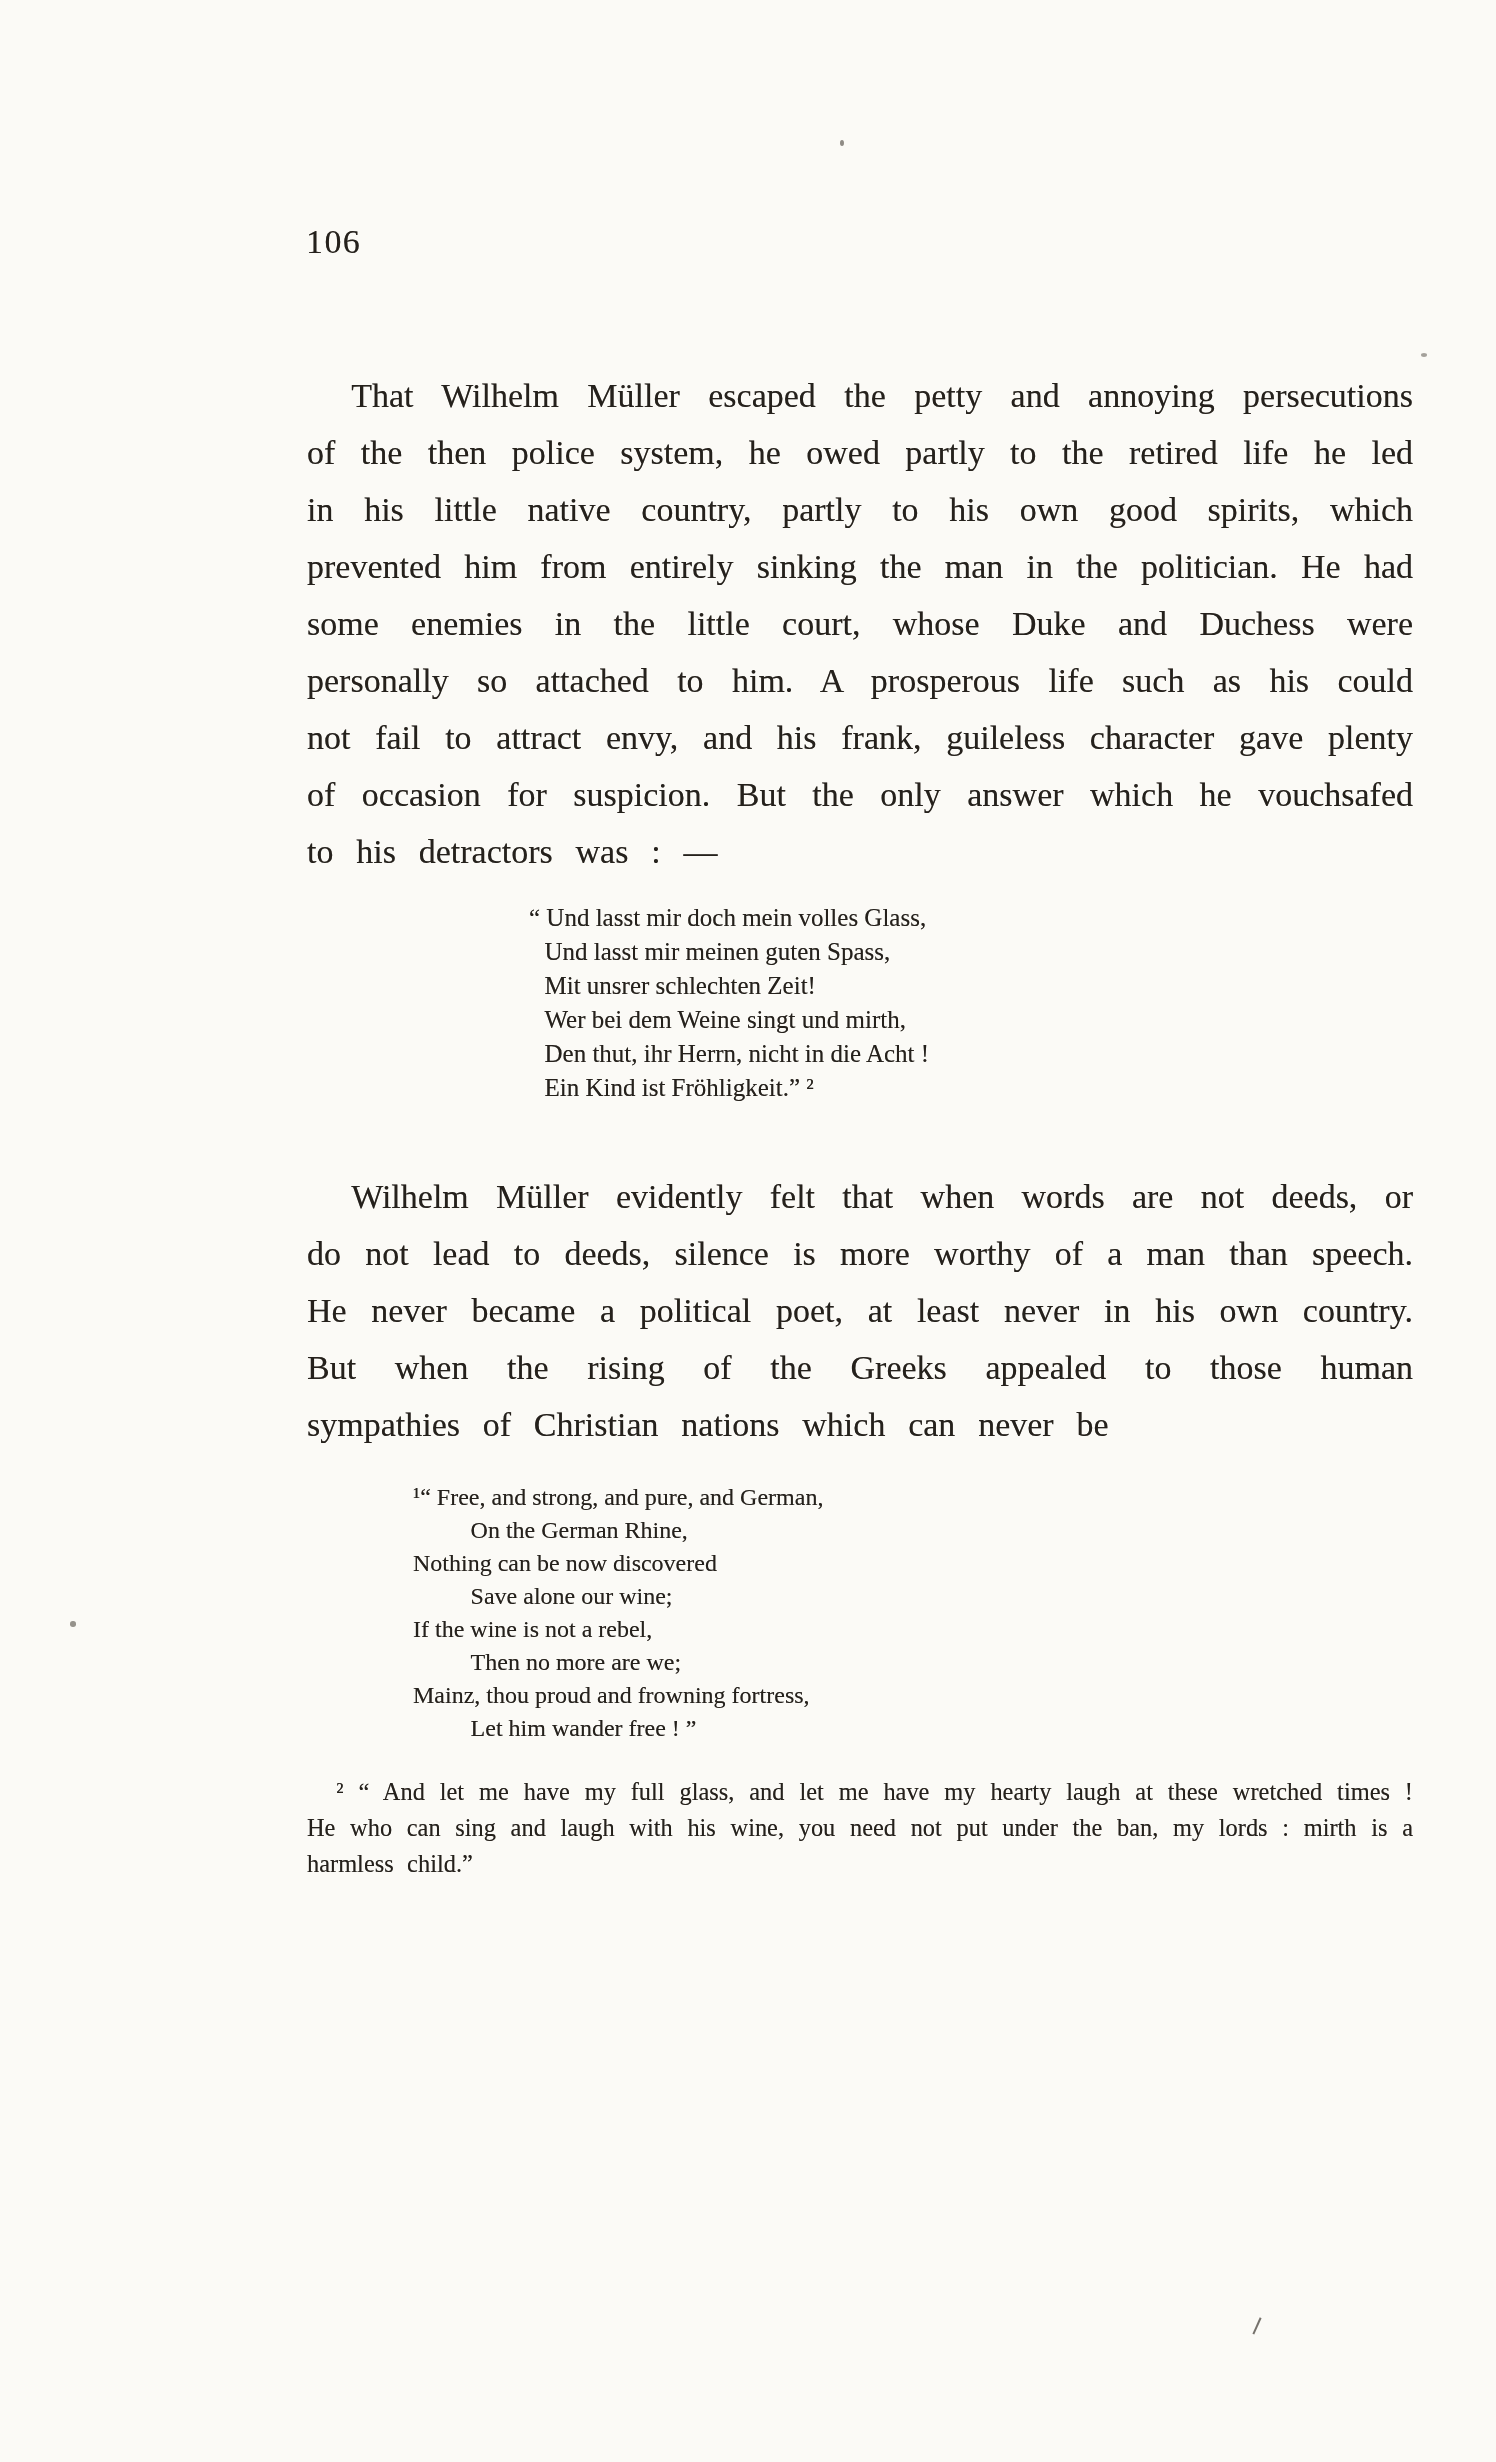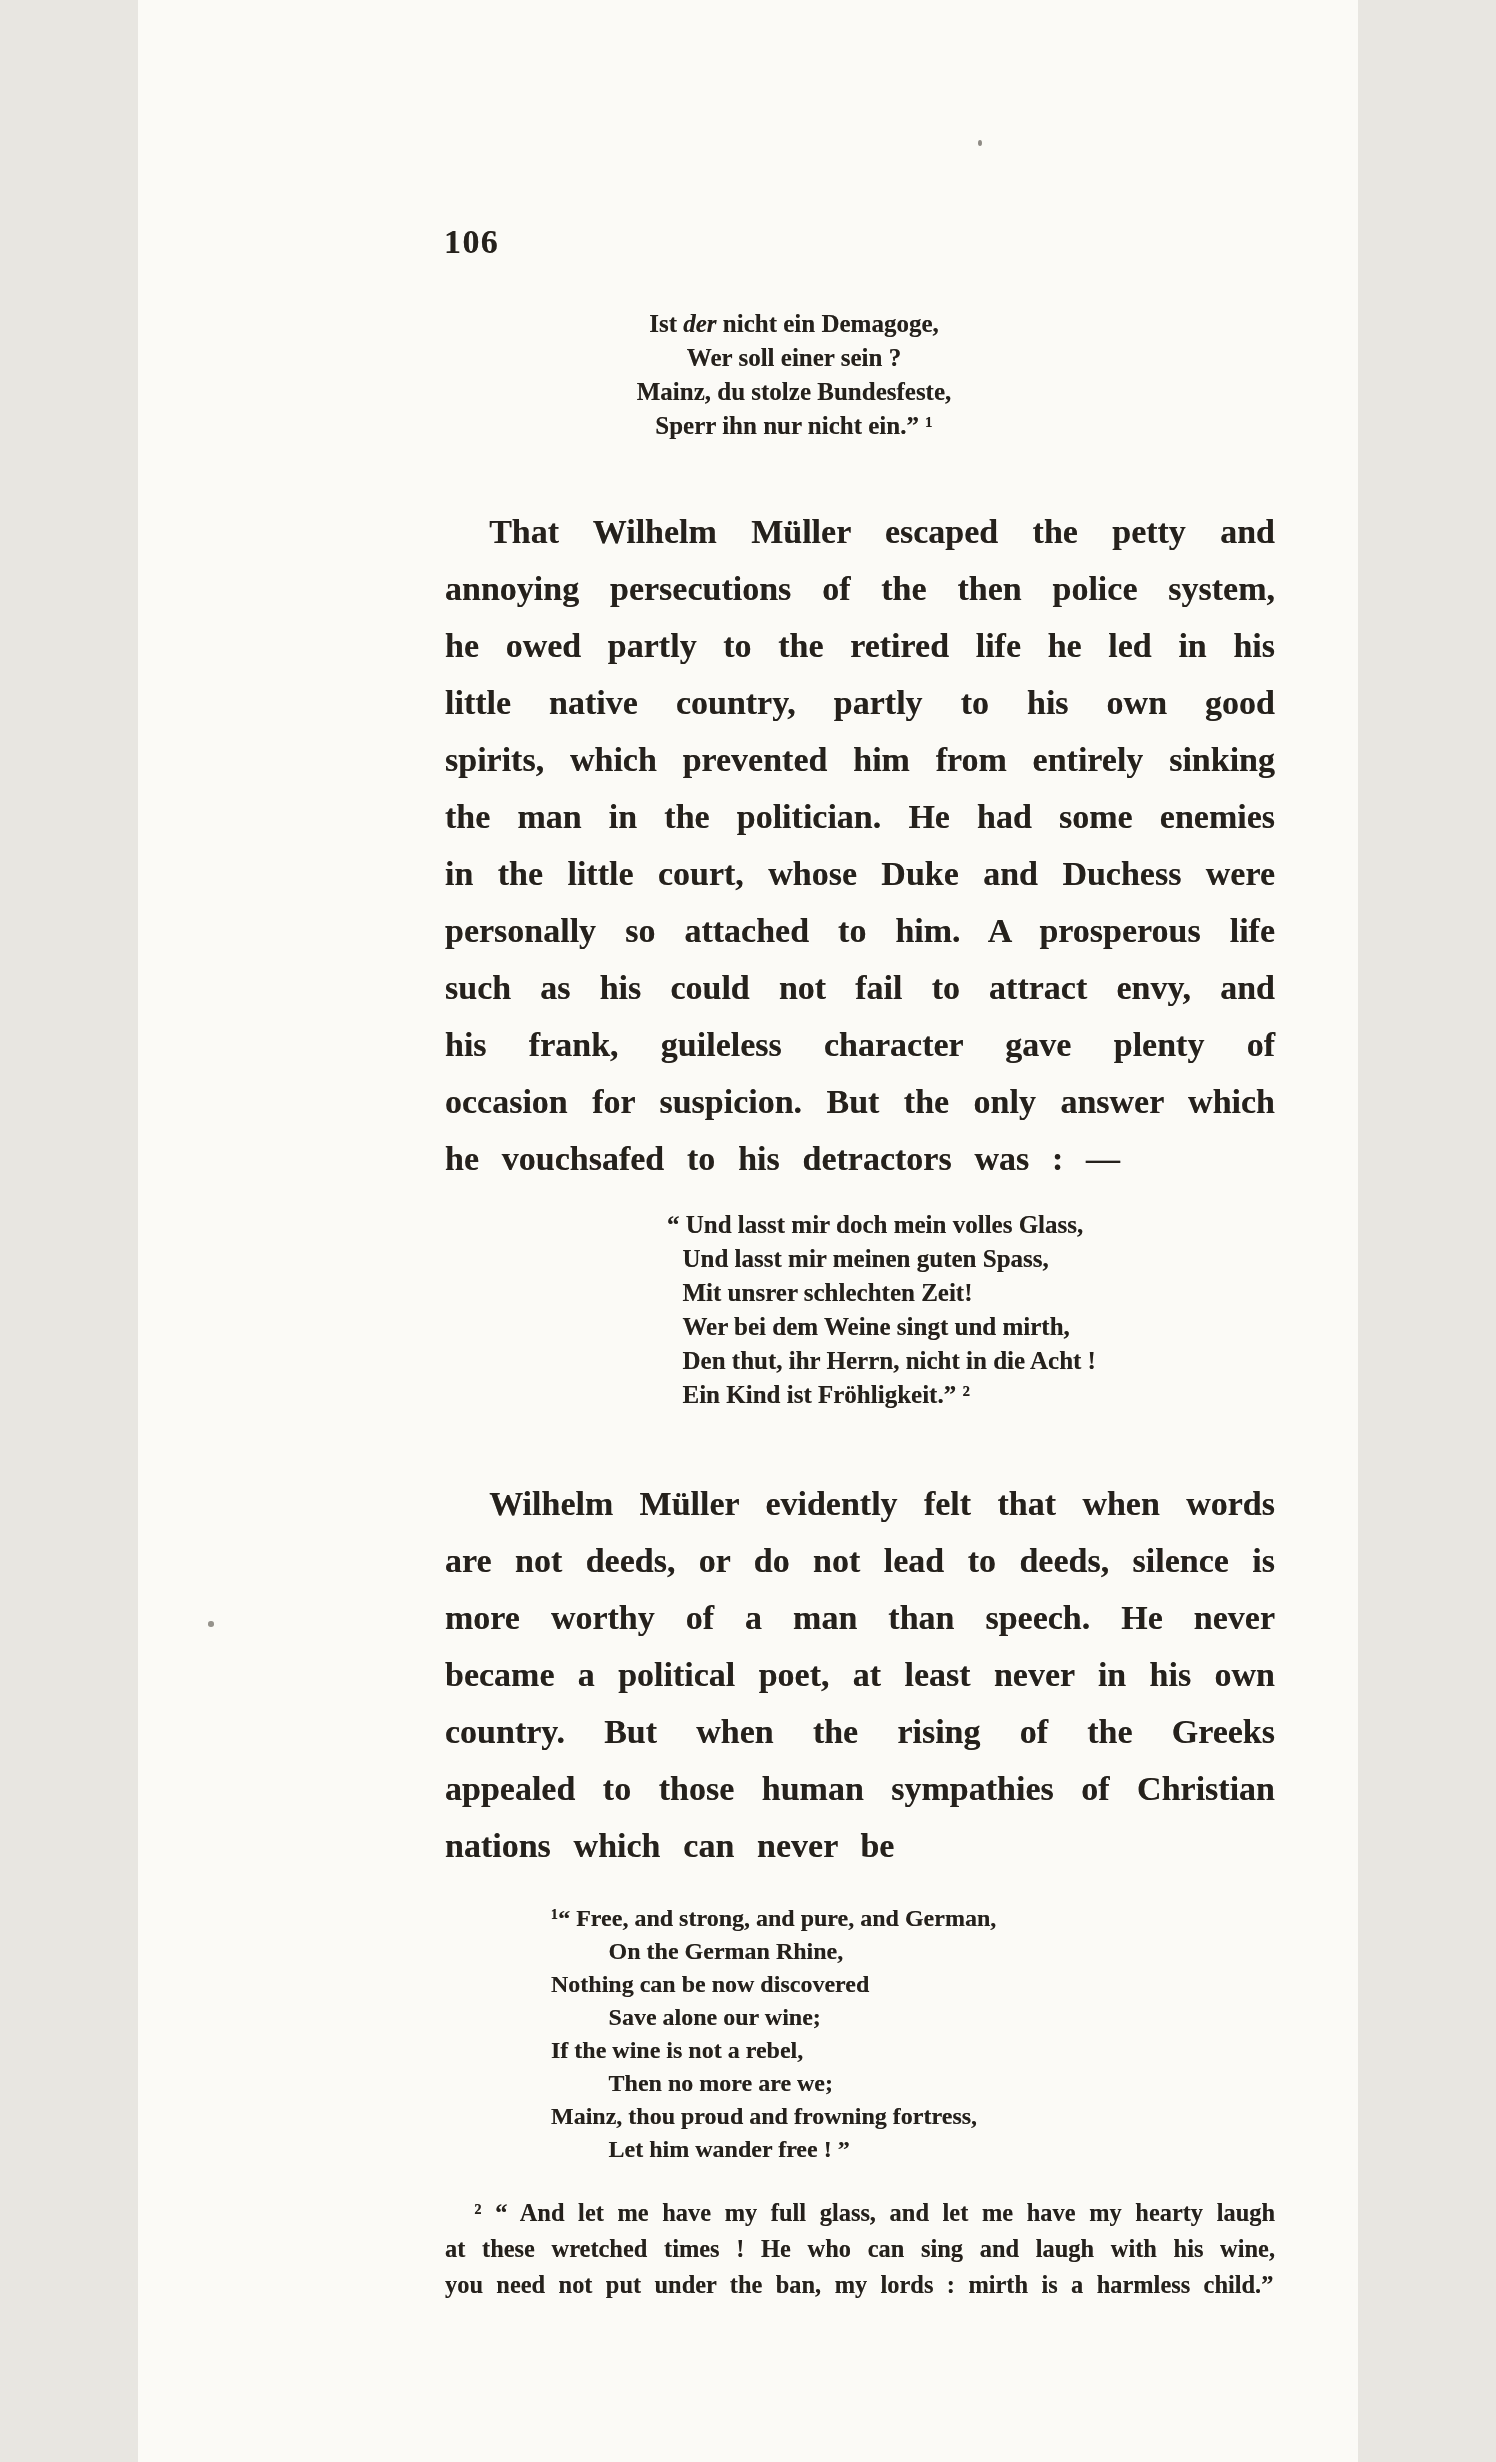--- a/index.html
+++ b/index.html
@@ -2,29 +2,28 @@
 <html style="font-size:11px"><head>
 <meta charset="utf-8">
 <style>
   html, body {
     margin: 0;
     padding: 0;
     background: #e8e6e1;
   }
   .page {
     position: relative;
-    width: 1220px;
+    width: 1496px;
     height: 2462px;
     margin: 0 auto;
     background: #fbfaf6;
     color: #25211c;
     font-family: "Liberation Serif", "DejaVu Serif", serif;
     overflow: hidden;
     text-shadow: 0 0 0.3px rgba(30,25,20,0.45);
-    font-weight: bold;
   }
 
   
   .page-head { position: absolute; top: 222px; left: 0; right: 0; height: 49px; }
   .page-number {
     position: absolute; left: 306px; top: 1.4px;
     font-size: 34px; letter-spacing: 1.4px;
   }
   .running-header {
     position: absolute; left: 142px; right: 0; top: 9.8px;
@@ -122,26 +121,20 @@
   <div class="speck speck-right"></div>
   <div class="speck speck-left"></div>
   <div class="mark-bottom"></div>
 
   <header class="page-head">
     <span class="page-number">106</span>
   </header>
 
   <div class="body-text">
 
-    <div class="epigraph">
-      <div class="ep-line"><span>Ist </span><em>der</em><span> nicht ein Demagoge,</span></div>
-      <div class="ep-line">Wer soll einer sein ?</div>
-      <div class="ep-line">Mainz, du stolze Bundesfeste,</div>
-      <div class="ep-line">Sperr ihn nur nicht ein.” ¹</div>
-    </div>
 
     <p class="para indent p1">That Wilhelm Müller escaped the petty and annoying persecutions of the then police system, he owed partly to the retired life he led in his little native country, partly to his own good spirits, which prevented him from entirely sinking the man in the politician.  He had some enemies in the little court, whose Duke and Duchess were personally so attached to him. A prosperous life such as his could not fail to attract envy, and his frank, guileless character gave plenty of occasion for suspicion.  But the only answer which he vouchsafed to his detractors was : —</p>
 
     <div class="verse">
       <div class="v-line hang">“ Und lasst mir doch mein volles Glass,</div>
       <div class="v-line">Und lasst mir meinen guten Spass,</div>
       <div class="v-line">Mit unsrer schlechten Zeit!</div>
       <div class="v-line">Wer bei dem Weine singt und mirth,</div>
       <div class="v-line">Den thut, ihr Herrn, nicht in die Acht !</div>
       <div class="v-line">Ein Kind ist Fröhligkeit.” ²</div>

